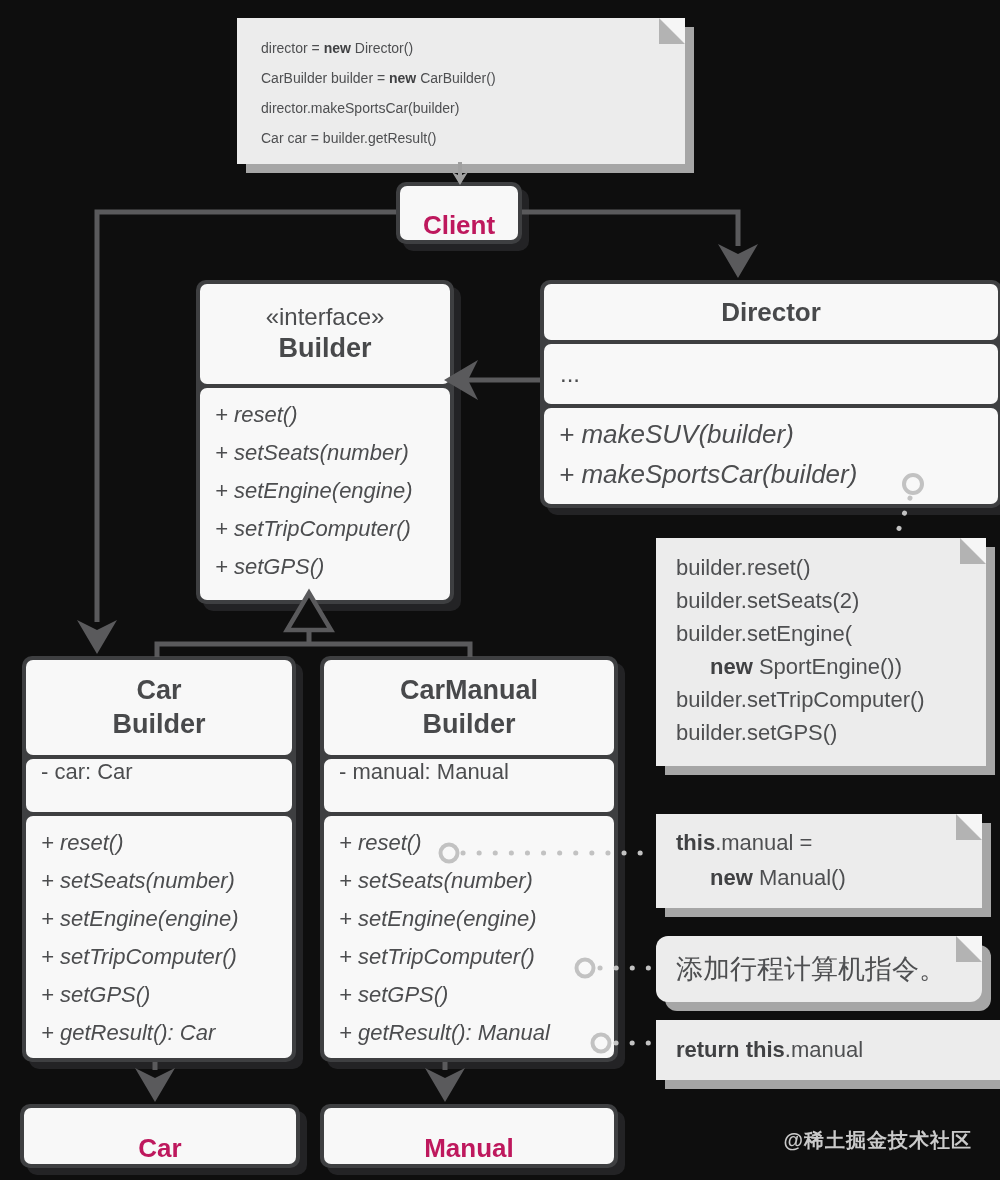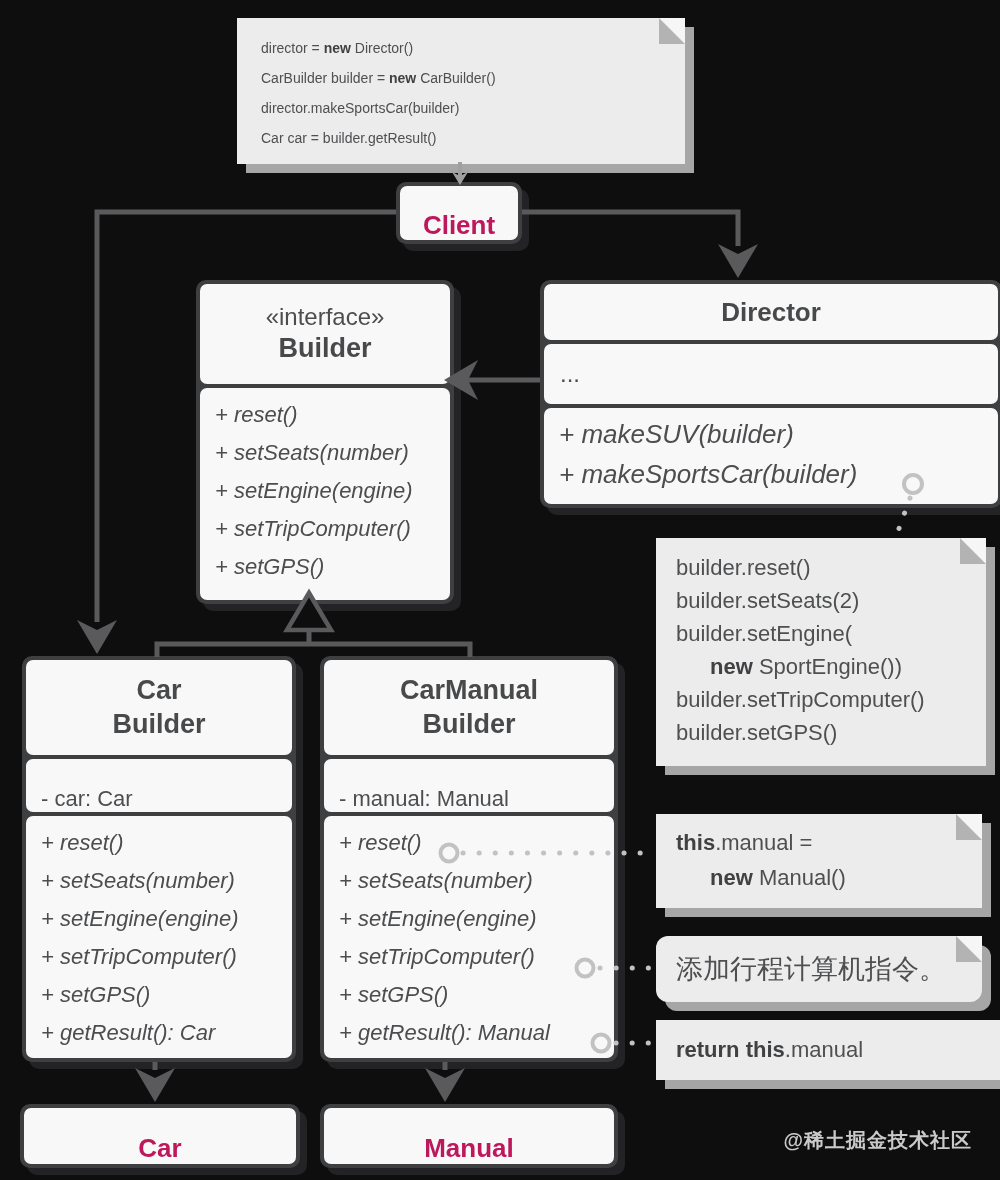--- a/index.html
+++ b/index.html
@@ -39,21 +39,21 @@
   #box-director{left:540px;top:280px;width:462px;height:228px;}
   #box-director .uml-header{height:56px;font-size:26px;}
   #box-director .ellipsis{height:60px;font-size:24px;display:flex;align-items:center;
                           padding-left:16px;}
   #box-director .uml-body{font-size:26px;line-height:40px;padding-top:6px;}
   #note-director-code{left:656px;top:538px;width:330px;height:228px;padding:13px 20px;
                       font-size:22px;line-height:33px;}
   #box-carbuilder{left:22px;top:656px;width:274px;height:406px;}
   #box-carmanualbuilder{left:320px;top:656px;width:298px;height:406px;}
   .builder-cls .uml-header{height:96px;}
-  .builder-cls .fields{height:54px;display:flex;align-items:flex-end;font-size:22px;}
+  .builder-cls .fields{height:54px;display:flex;align-items:flex-start;font-size:22px;}
   .builder-cls .fields .line{padding-left:15px;}
   .builder-cls .uml-body{font-size:22px;line-height:38px;}
   #note-manual-init{left:656px;top:814px;width:326px;height:94px;padding:11px 20px;
                     font-size:22px;line-height:35px;}
   #note-trip{left:656px;top:936px;width:326px;height:66px;padding:0 20px;font-size:27px;
              display:flex;align-items:center;border-radius:12px;}
   #note-return{left:656px;top:1020px;width:374px;height:60px;padding:0 20px;font-size:22px;
                display:flex;align-items:center;}
   #box-car{left:20px;top:1104px;width:280px;height:64px;}
   #box-manual{left:320px;top:1104px;width:298px;height:64px;}

